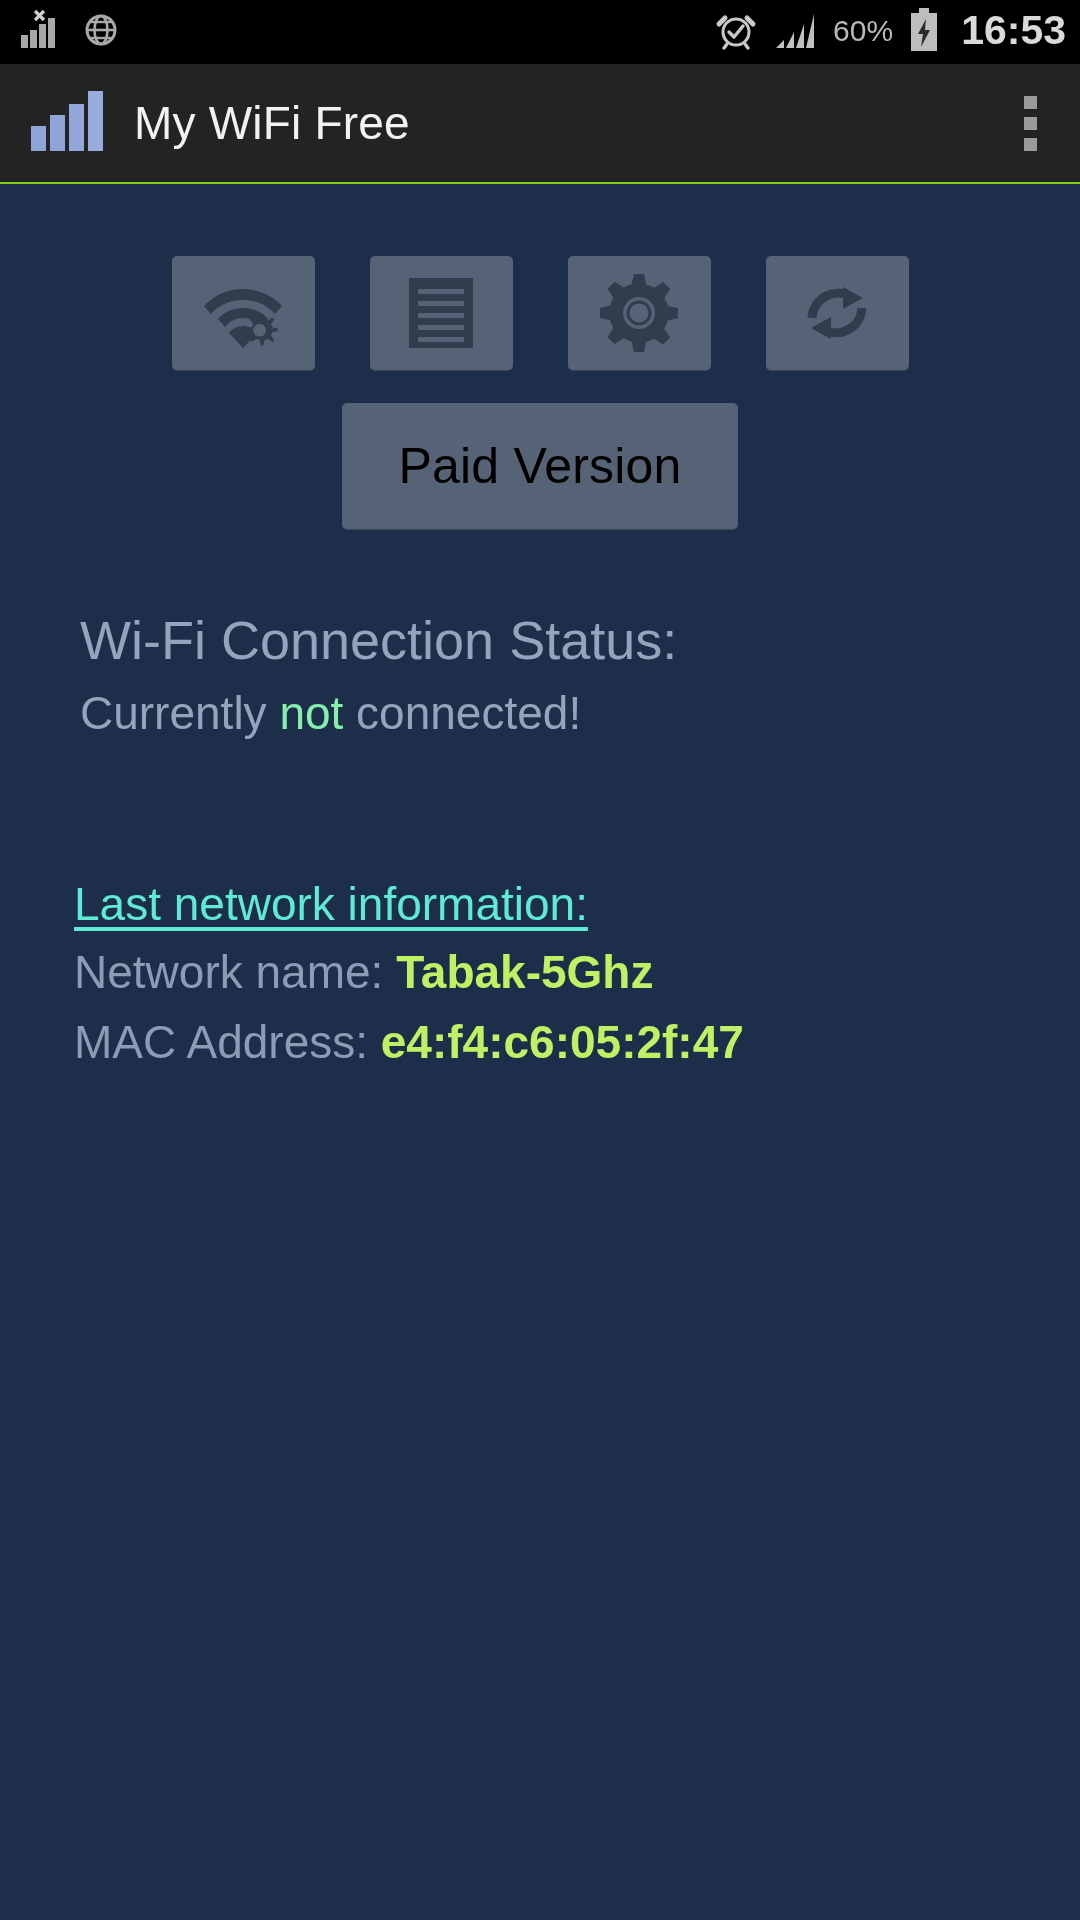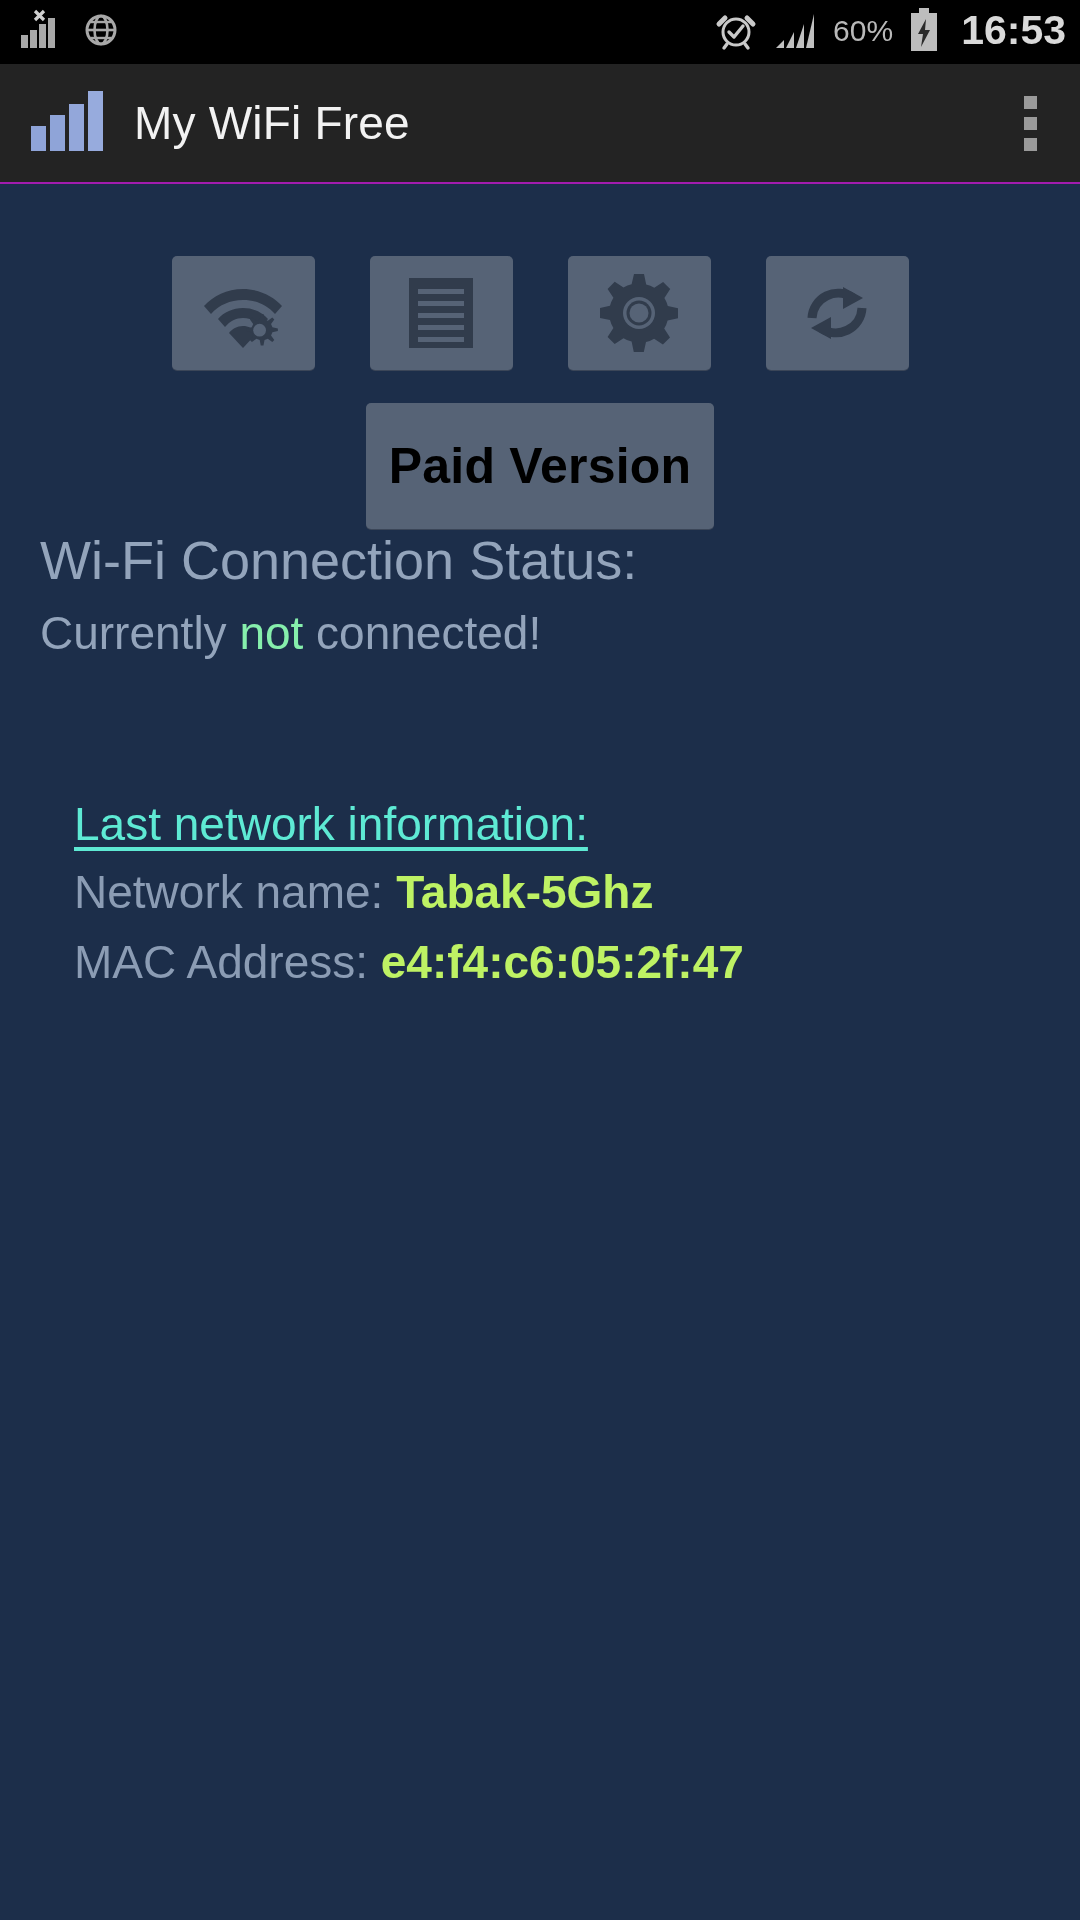--- a/index.html
+++ b/index.html
@@ -53,21 +53,21 @@
 
   
   #action-bar {
     position: relative;
     height: 120px;
     background: #232323;
     display: flex;
     align-items: center;
     padding: 0 22px 0 30px;
     box-sizing: border-box;
-    border-bottom: 2px solid #a21caf;
+    border-bottom: 2px solid #84cc16;
   }
   #app-title {
     color: #f2f2f2;
     font-size: 46px;
     font-weight: 400;
     margin-left: 28px;
     letter-spacing: 0.2px;
   }
   .ab-spacer { flex: 1 1 auto; }
   #overflow-menu {
@@ -113,35 +113,36 @@
   .tool-btn svg { display: block; }
 
   #paid-row {
     display: flex;
     justify-content: center;
     margin-top: 33px;
   }
   #paid-button {
     background: #566376;
     border-radius: 5px;
-    width: 348px;
+    width: 396px;
     height: 126px;
     display: flex;
     align-items: center;
     justify-content: center;
     color: #000000;
     font-size: 50px;
-    font-weight: 700;
+    font-weight: 400;
     box-shadow: 0 1px 0 #3b4658;
     cursor: pointer;
     letter-spacing: 0.2px;
   }
 
   #status-block {
-    padding-left: 40px;
+    margin-top: 80px;
+    padding-left: 80px;
   }
   #wifi-status-heading {
     color: #93a4bb;
     font-size: 54px;
     font-weight: 400;
     line-height: 1.15;
   }
   #wifi-status-line {
     color: #93a4bb;
     font-size: 46px;

